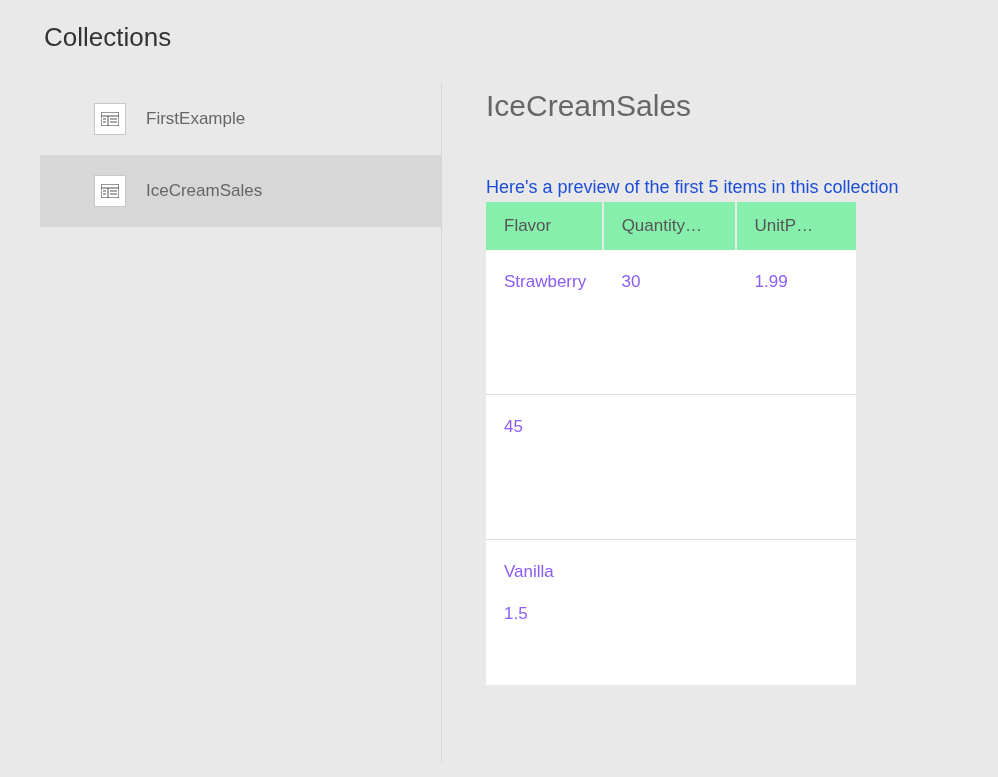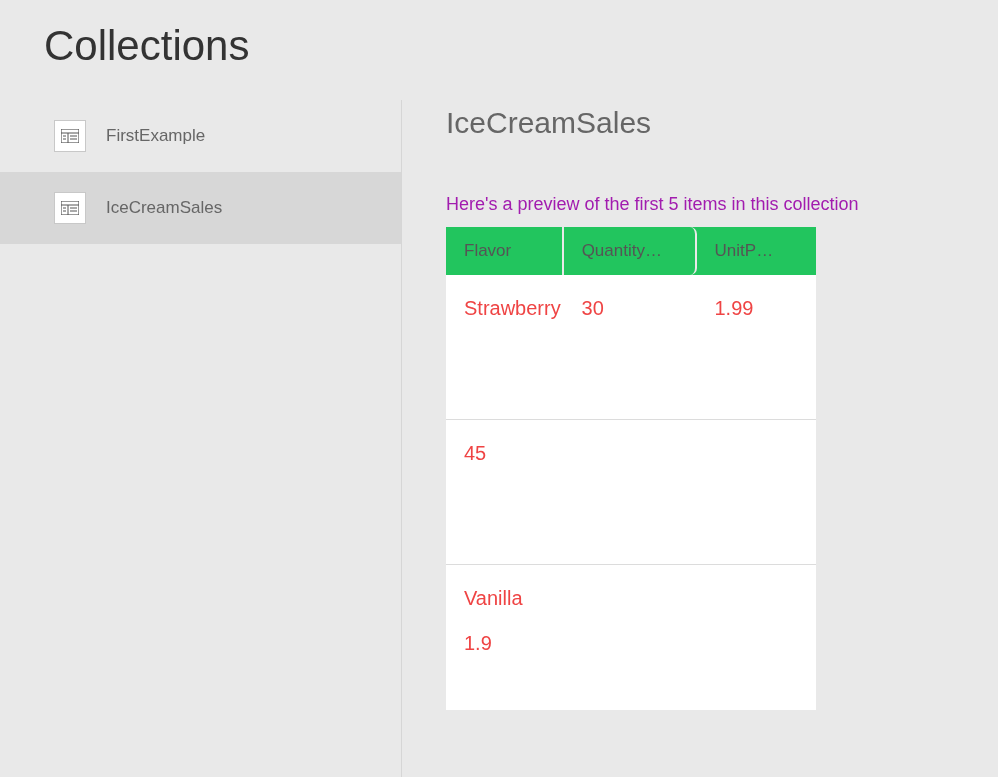--- a/index.html
+++ b/index.html
@@ -8,28 +8,29 @@
       box-sizing: border-box;
       font-family: "Segoe UI", -apple-system, sans-serif;
     }
     body {
       background: #e9e9e9;
       width: 998px;
       height: 777px;
       overflow: hidden;
     }
     .page-title {
-      font-size: 42px;
+      font-size: 26px;
       font-weight: 300;
       color: #333;
       padding: 22px 0 30px 44px;
     }
     .content {
       display: flex;
       height: calc(100% - 98px);
+      padding-left: 40px;
     }
     .sidebar {
       width: 402px;
       border-right: 1px solid #d6d6d6;
     }
     .sidebar-item {
       display: flex;
       align-items: center;
       height: 72px;
       padding-left: 54px;
@@ -59,70 +60,70 @@
       padding: 6px 0 0 44px;
     }
     .detail-title {
       font-size: 30px;
       font-weight: 300;
       color: #666;
       margin-bottom: 54px;
     }
     .preview-text {
       font-size: 18px;
-      color: #a21caf;
+      color: #1d4ed8;
       font-weight: 400;
-      margin-bottom: 12px;
+      margin-bottom: 4px;
     }
     .learn-link {
       font-size: 15px;
       color: #8a4a8a;
       cursor: pointer;
       display: inline-block;
       margin-bottom: 24px;
     }
     .table-container {
       width: 370px;
     }
     .table-header {
       display: flex;
-      background: #22c55e;
+      background: #86efac;
     }
     .th {
       padding: 14px 0 14px 18px;
       font-size: 17px;
       color: #555;
       font-weight: 400;
       border-right: 2px solid #e9e9e9;
       white-space: nowrap;
       overflow: hidden;
       text-overflow: ellipsis;
     }
     .th:last-child {
       border-right: none;
     }
     .col-0 { width: 122px; }
-    .col-1 { width: 138px; border-radius: 7px; }
+    .col-1 { width: 138px; }
     .col-2 { width: 124px; }
     .table-body {
       background: #ffffff;
     }
     .table-row {
       display: flex;
       height: 145px;
       border-bottom: 1px solid #dcdcdc;
     }
     .table-row:last-child {
       border-bottom: none;
       flex-direction: column;
     }
     .td {
       padding: 22px 0 0 18px;
-      font-size: 20px;
-      color: #ef4444;
+      font-size: 17px;
+      color: #8b5cf6;
       font-weight: 400;
     }
   </style>
 </head>
 <body>
 
 <div class="page-title">Collections</div>
 
 <div class="content">
   <div class="sidebar">
@@ -170,18 +171,18 @@
         <div class="table-row">
           <div class="td col-0">Strawberry</div>
           <div class="td col-1">30</div>
           <div class="td col-2">1.99</div>
         </div>
         <div class="table-row">
           <div class="td col-1">45</div>
         </div>
         <div class="table-row">
           <div class="td col-0">Vanilla</div>
-          <div class="td col-2">1.9</div>
+          <div class="td col-2">1.5</div>
         </div>
       </div>
     </div>
   </div>
 </div>
 
 </body></html>

